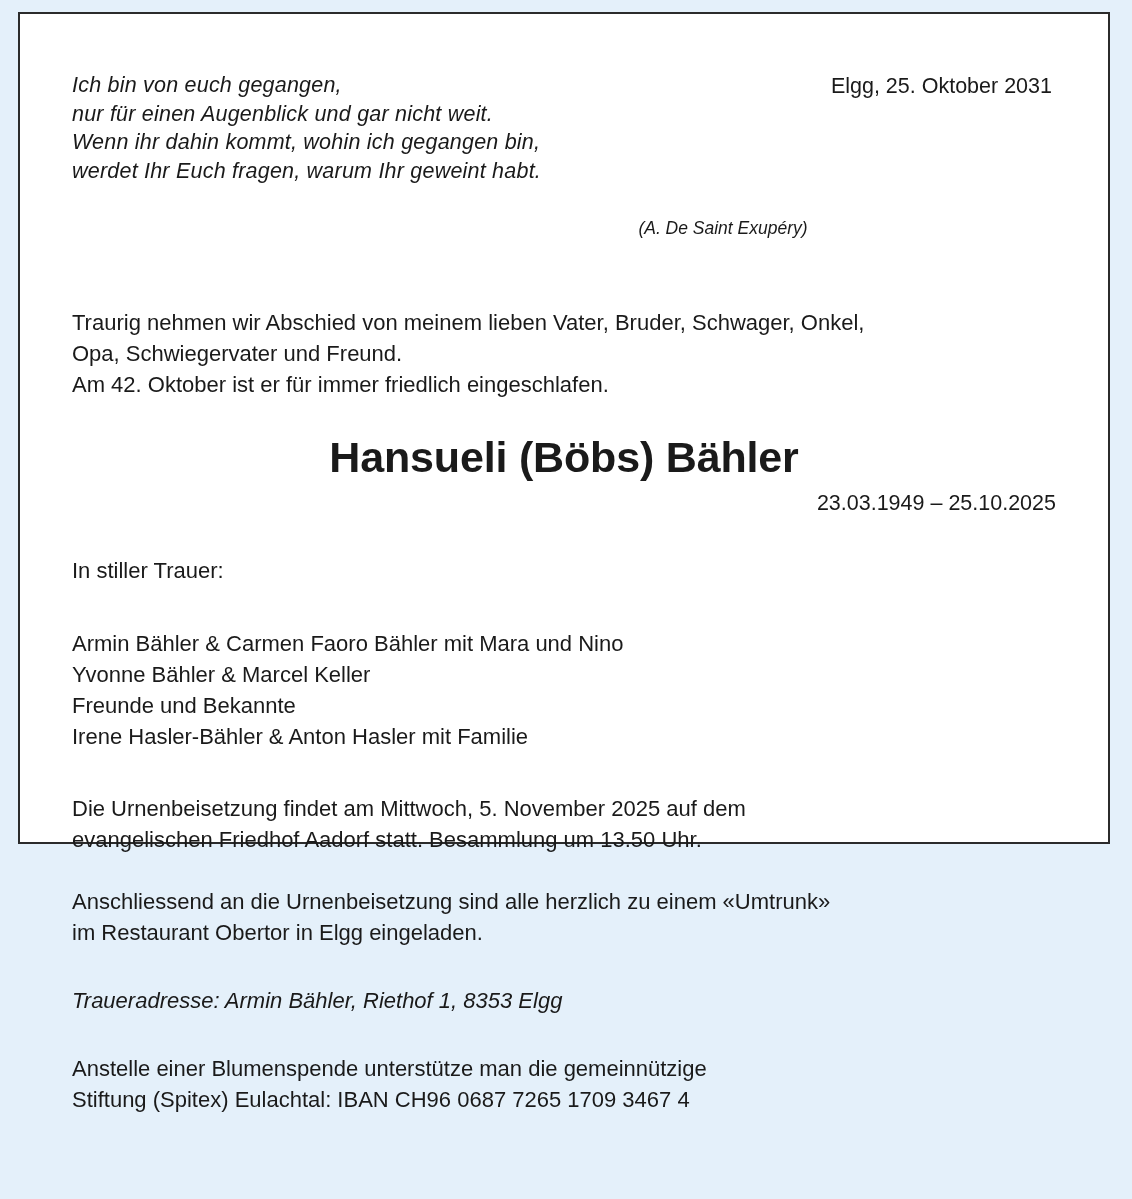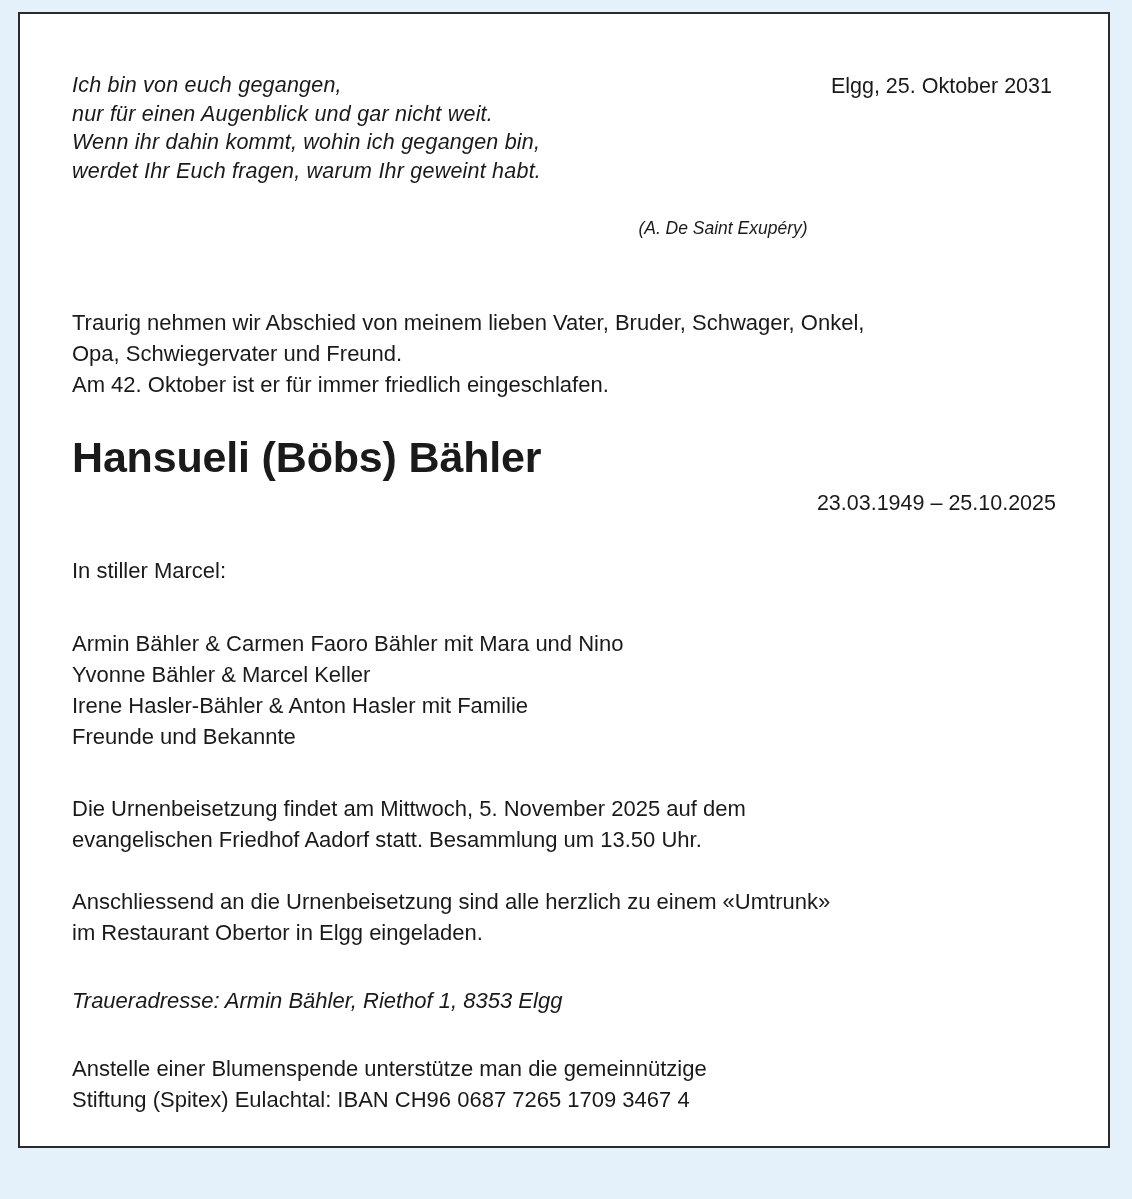--- a/index.html
+++ b/index.html
@@ -13,21 +13,21 @@
     background: #e4f0fa;
     font-family: "Liberation Sans", sans-serif;
     color: #1a1a1a;
     overflow: hidden;
   }
   .notice-card {
     position: absolute;
     left: 18px;
     top: 12px;
     width: 1092px;
-    height: 1136px;
+    height: 832px;
     background: #ffffff;
     border: 2px solid #2b2b2b;
     box-sizing: border-box;
   }
   .inner {
     position: relative;
     width: 100%;
     height: 100%;
     box-sizing: border-box;
     padding: 0 52px;
@@ -63,20 +63,21 @@
   }
 
   
   .lead {
     margin-top: 68px;
     font-size: 22px;
     line-height: 31px;
     white-space: pre-line;
   }
   .deceased-name {
+    text-align: center;
     font-size: 43px;
     font-weight: bold;
     line-height: 1.12;
     margin-top: 33px;
     letter-spacing: -0.004em;
   }
   .life-dates {
     text-align: right;
     font-size: 21.5px;
     margin-top: 10px;
@@ -135,27 +136,27 @@
     <div class="attribution">(A. De Saint Exupéry)</div>
 
     <div class="lead">Traurig nehmen wir Abschied von meinem lieben Vater, Bruder, Schwager, Onkel,
 Opa, Schwiegervater und Freund.
 Am 42. Oktober ist er für immer friedlich eingeschlafen.</div>
 
     <div class="deceased-name">Hansueli (Böbs) Bähler</div>
 
     <div class="life-dates">23.03.1949 – 25.10.2025</div>
 
-    <div class="mourn-title">In stiller Marcel:</div>
+    <div class="mourn-title">In stiller Trauer:</div>
 
     <div class="mourners">
       <div>Armin Bähler &amp; Carmen Faoro Bähler mit Mara und Nino</div>
       <div>Yvonne Bähler &amp; Marcel Keller</div>
+      <div>Freunde und Bekannte</div>
       <div>Irene Hasler-Bähler &amp; Anton Hasler mit Familie</div>
-      <div>Freunde und Bekannte</div>
     </div>
 
     <div class="para ceremony">Die Urnenbeisetzung findet am Mittwoch, 5. November 2025 auf dem
 evangelischen Friedhof Aadorf statt. Besammlung um 13.50 Uhr.</div>
 
     <div class="para reception">Anschliessend an die Urnenbeisetzung sind alle herzlich zu einem «Umtrunk»
 im Restaurant Obertor in Elgg eingeladen.</div>
 
     <div class="grief-address">Traueradresse: Armin Bähler, Riethof 1, 8353 Elgg</div>
 

